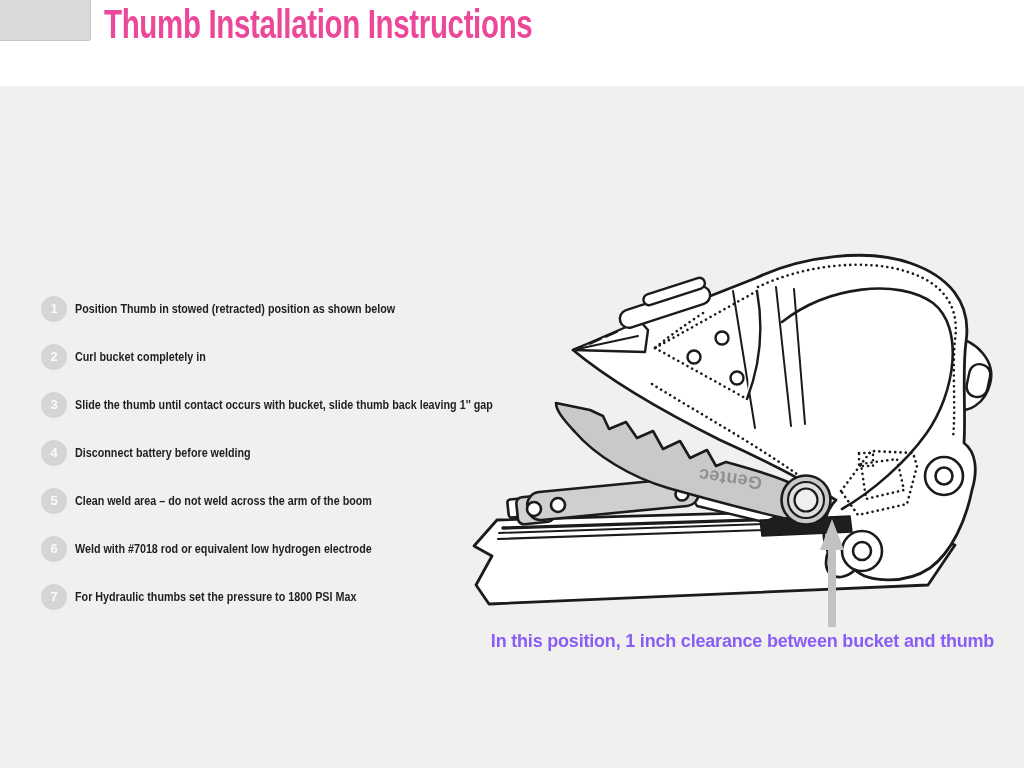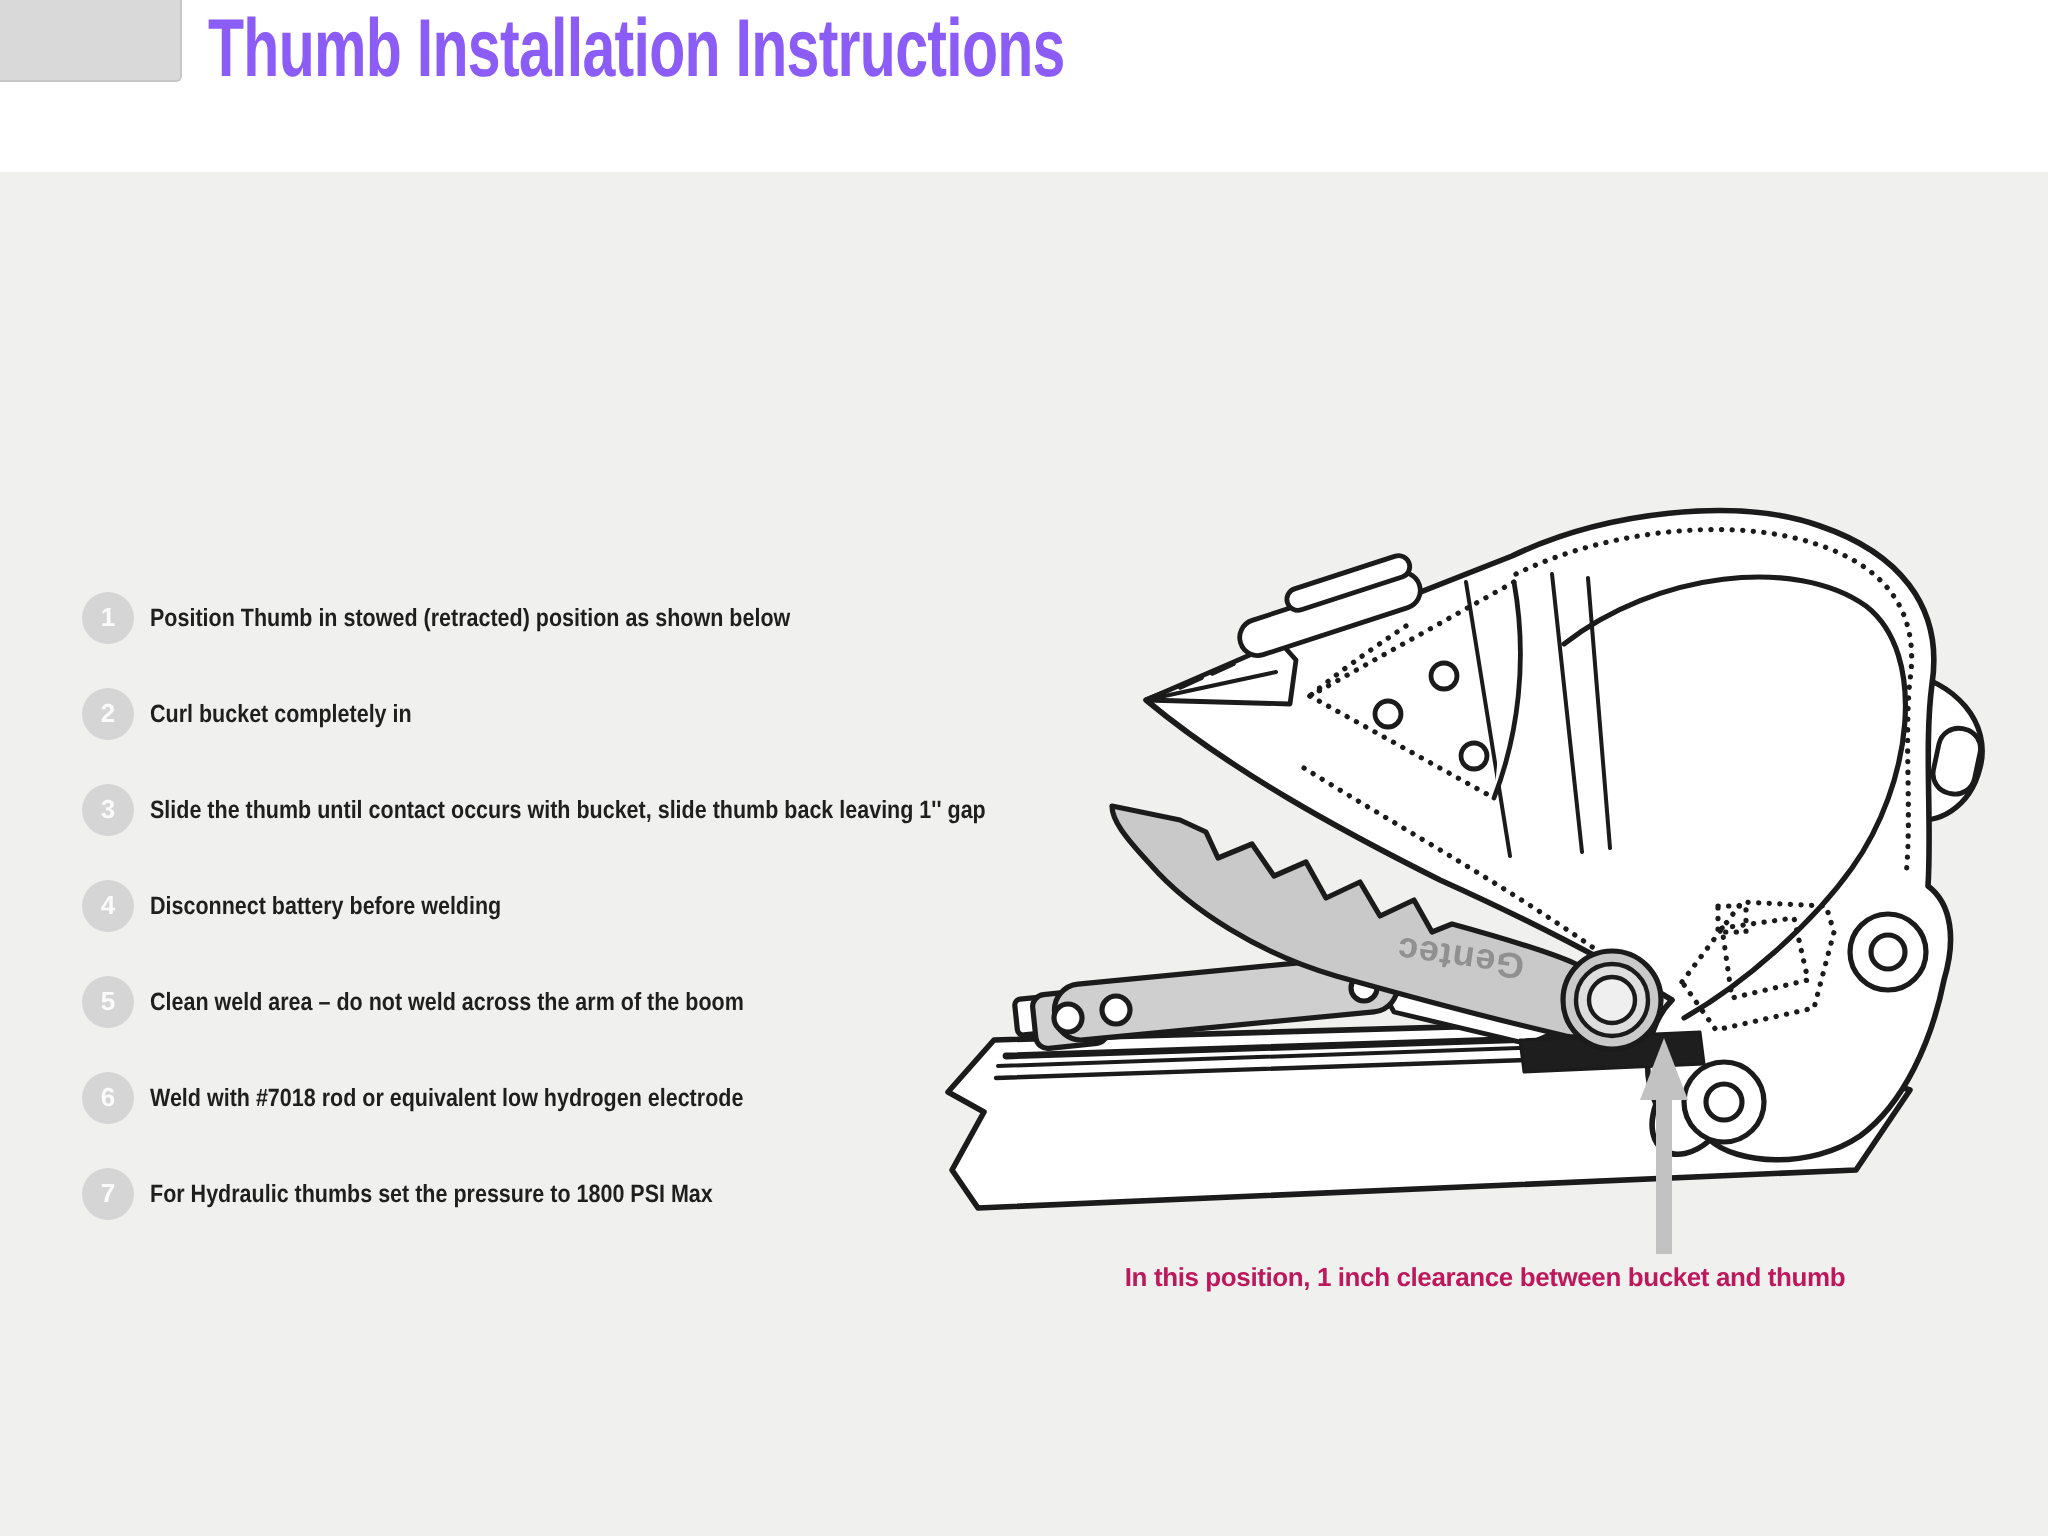--- a/index.html
+++ b/index.html
@@ -5,36 +5,36 @@
   * { margin:0; padding:0; box-sizing:border-box; }
   html,body { width:1024px; height:768px; }
   body { font-family:"Liberation Sans", sans-serif; background:#f0f0ef; overflow:hidden; }
 
   .page { position:relative; width:1024px; height:768px; background:#f0f0ef; }
 
   .header-band { position:absolute; left:0; top:0; width:1024px; height:86px; background:#ffffff; }
   .logo-block { position:absolute; left:0; top:0; width:91px; height:41px;
                 background:#d9d9d9; border-right:1px solid #c6c6c6; border-bottom:1px solid #c6c6c6;
                 border-bottom-right-radius:3px; }
-  .page-title { position:absolute; left:104px; top:2px; white-space:nowrap; color:#8b5cf6; }
+  .page-title { position:absolute; left:104px; top:2px; white-space:nowrap; color:#ec4899; }
   .page-title .condense { display:inline-block; transform:scaleX(.72); transform-origin:0 50%;
                 font-size:41px; line-height:44px; font-weight:700; letter-spacing:-.5px; }
 
   .steps { position:absolute; left:41px; top:296px; }
   .step { display:flex; align-items:center; height:26px; margin-bottom:22px; white-space:nowrap; }
   .step-num { flex:0 0 auto; width:26px; height:26px; border-radius:50%; background:#d5d5d5;
               color:#fbfbfb; font-size:13px; font-weight:700; line-height:26px; text-align:center; }
   .step-text { margin-left:8px; font-size:12.5px; font-weight:700; color:#1f1f1f;
                display:inline-block; transform:scaleX(.86); transform-origin:0 50%;
                letter-spacing:0; }
 
   .diagram-svg { position:absolute; left:0; top:0; width:1024px; height:768px; }
 
   .diagram-caption { position:absolute; left:460px; top:631px; width:565px; text-align:center;
-                     font-size:13px; font-weight:600; color:#be185d; letter-spacing:-.2px; }
+                     font-size:18px; font-weight:600; color:#8b5cf6; letter-spacing:-.2px; }
 </style>
 </head>
 <body>
 
 <div class="page">
 
   <div class="header-band">
     <div class="logo-block"></div>
     <h1 class="page-title"><span class="condense">Thumb Installation Instructions</span></h1>
   </div>

